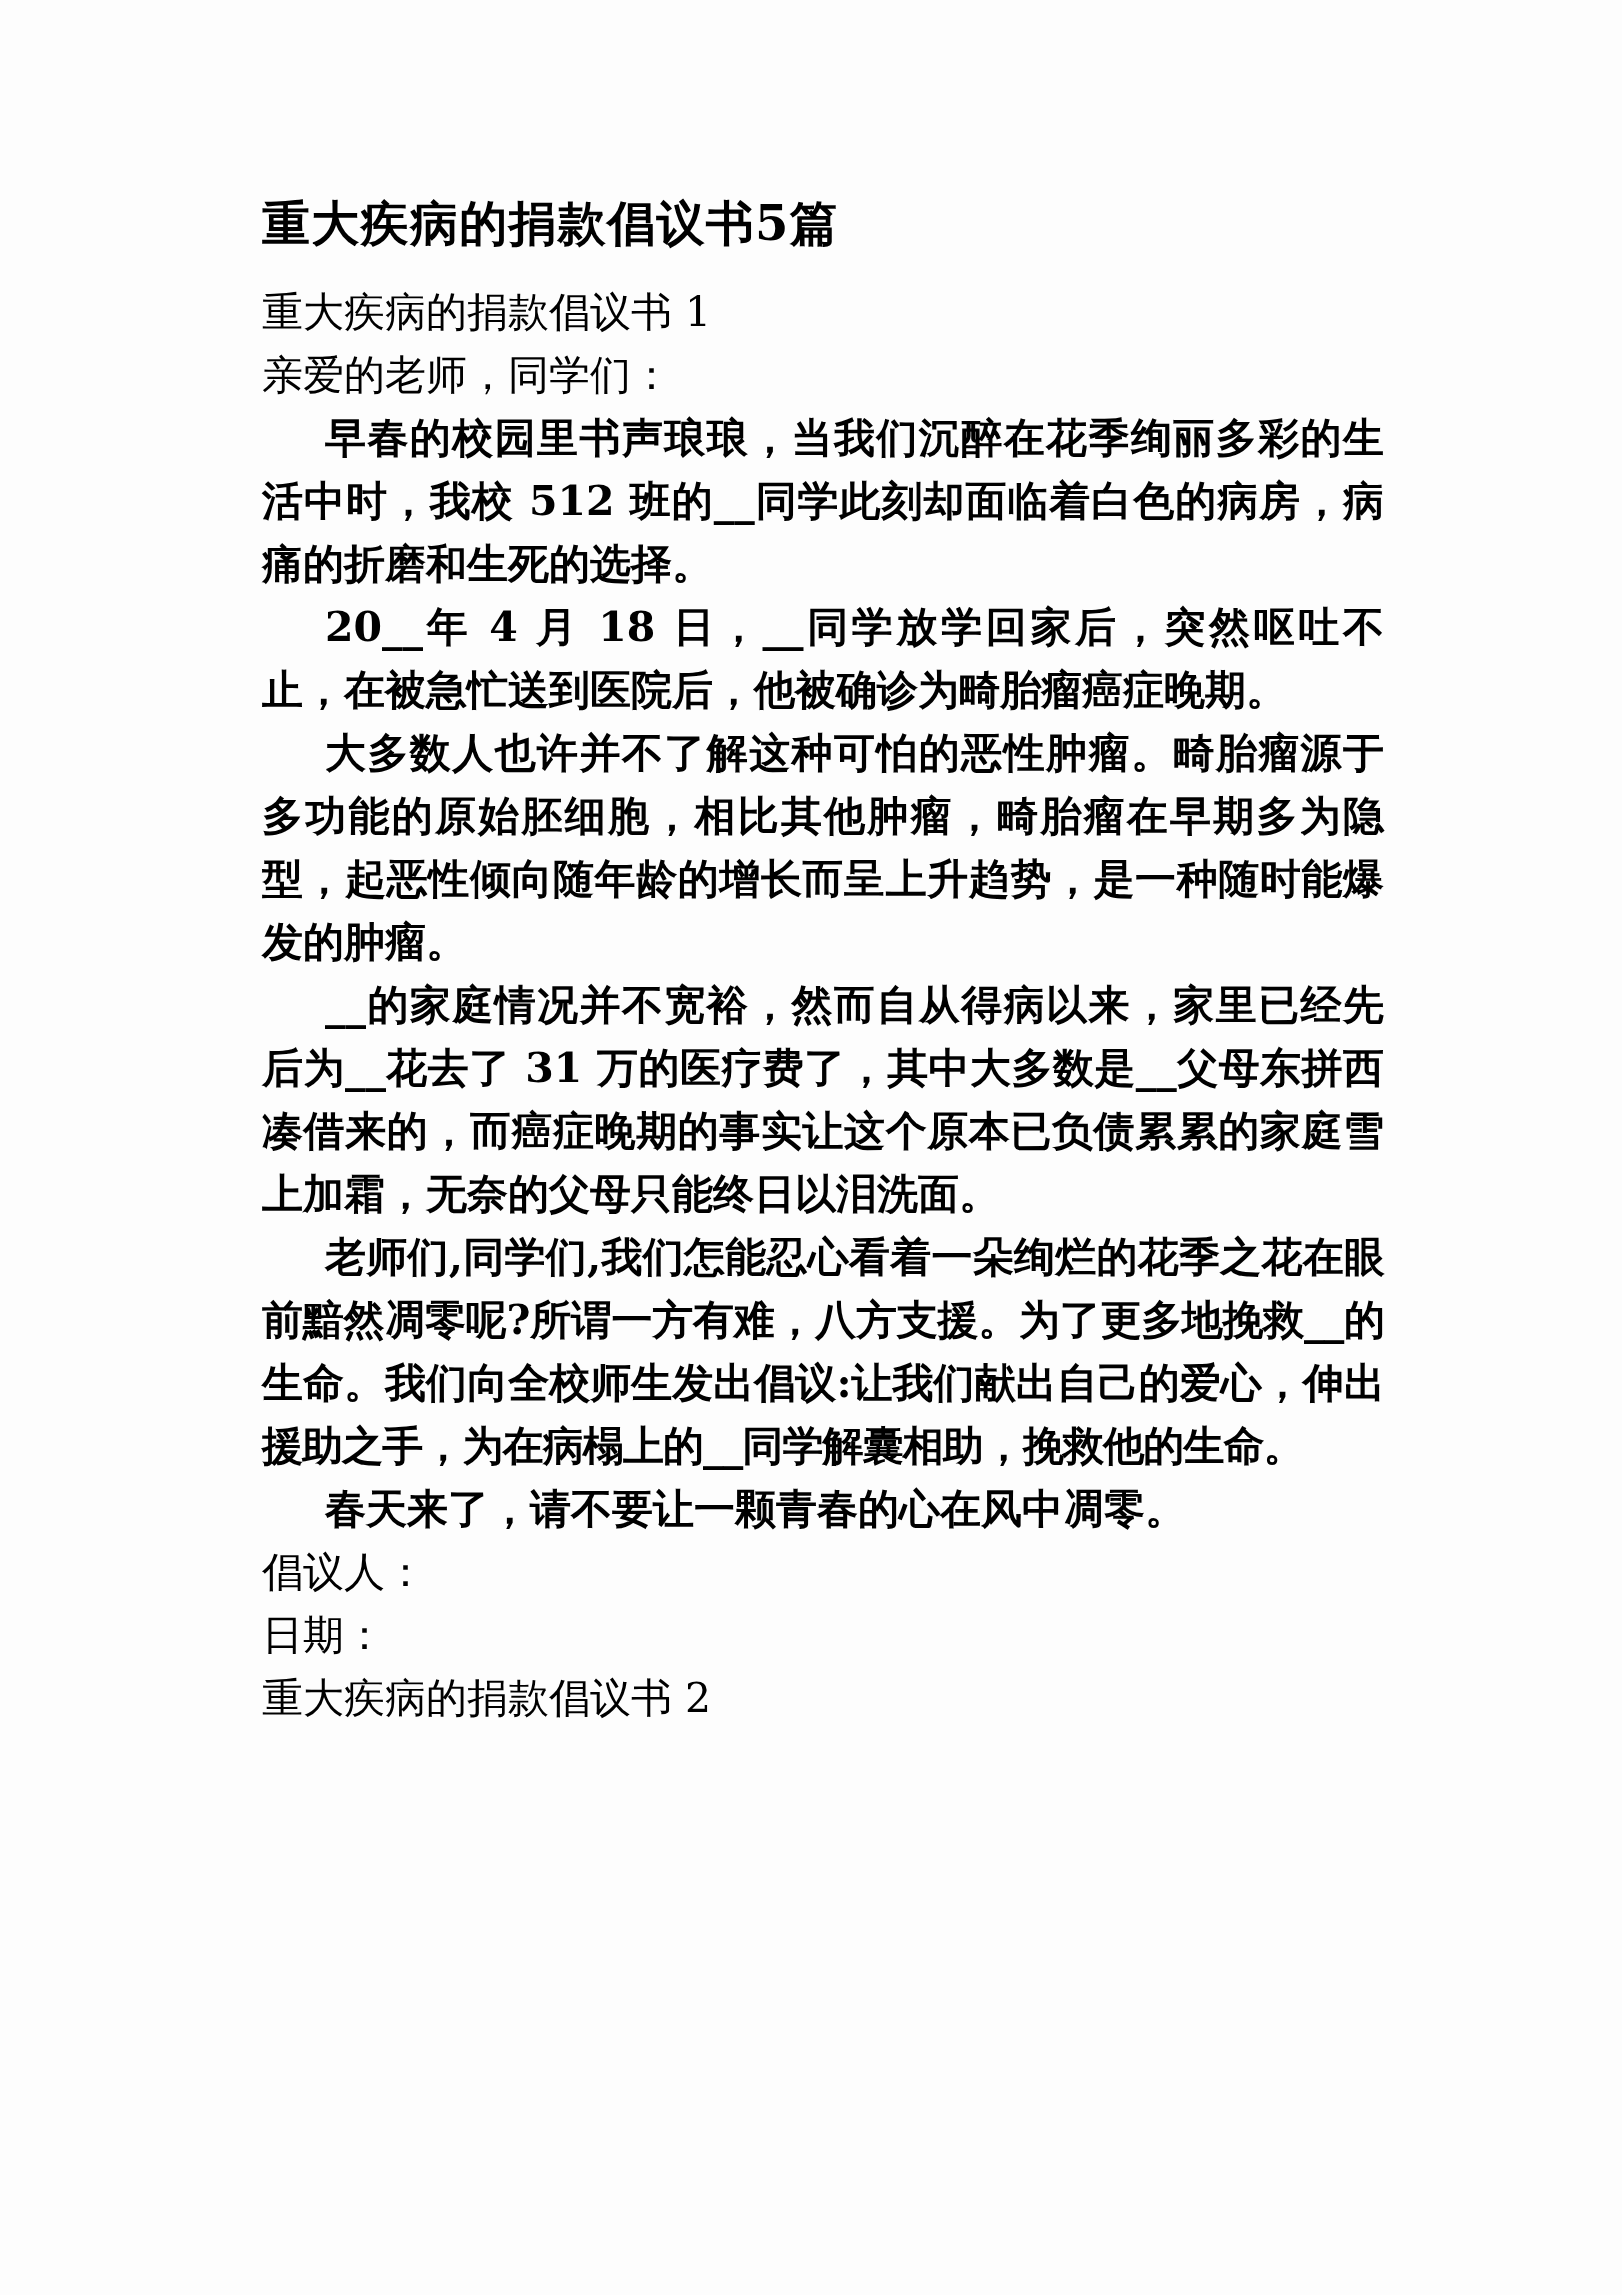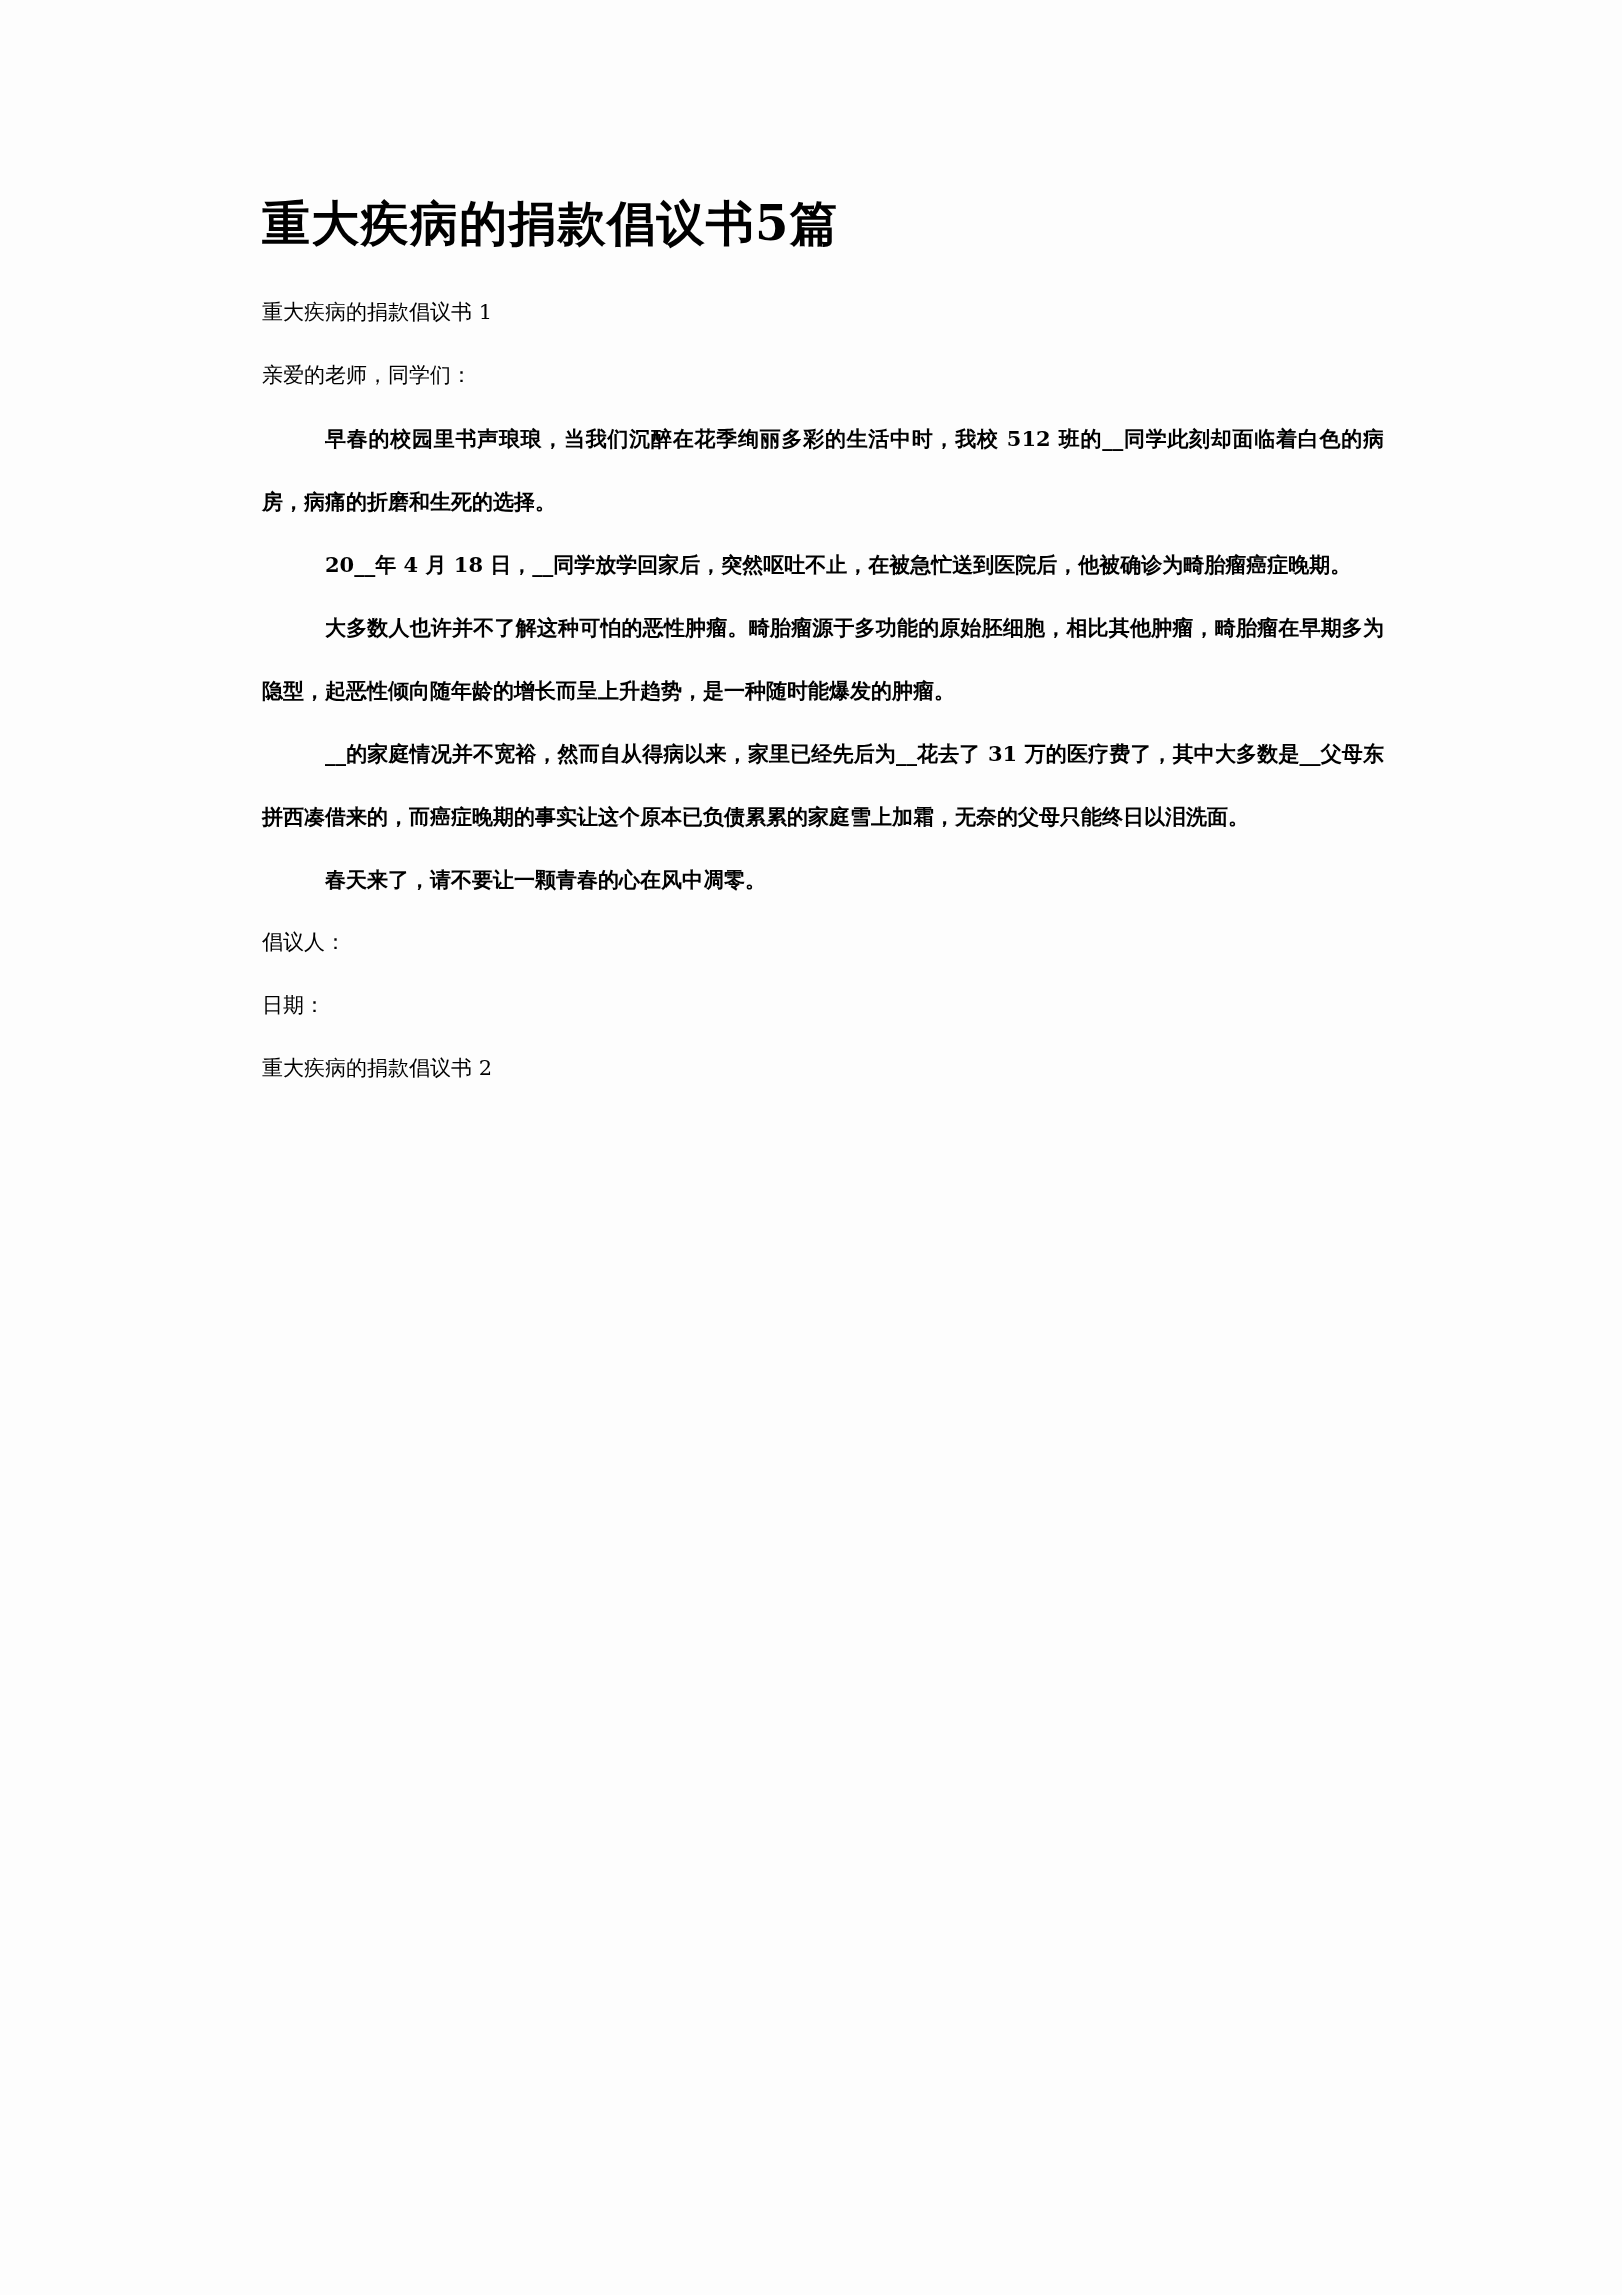--- a/index.html
+++ b/index.html
@@ -40,21 +40,21 @@
     padding-top: 196px;
     letter-spacing: 1.3px;
     font-family: "DejaVu Serif", "Liberation Serif", serif;
   }
 
   .body-block {
     margin-top: 30px;
   }
 
   p.para {
-    font-size: 21px;
+    font-size: 41px;
     line-height: 63px;
     margin: 0 0 0 0;
     text-align: justify;
     text-justify: inter-ideograph;
     text-indent: 0;
     letter-spacing: 0px;
     word-break: break-all;
   }
 
   p.indent {
@@ -86,20 +86,21 @@
 
       <p class="para indent">早春的校园里书声琅琅，当我们沉醉在花季绚丽多彩的生活中时，我校 512 班的__同学此刻却面临着白色的病房，病痛的折磨和生死的选择。</p>
 
       <p class="para indent">20__年 4 月 18 日，__同学放学回家后，突然呕吐不止，在被急忙送到医院后，他被确诊为畸胎瘤癌症晚期。</p>
 
       <p class="para indent">大多数人也许并不了解这种可怕的恶性肿瘤。畸胎瘤源于多功能的原始胚细胞，相比其他肿瘤，畸胎瘤在早期多为隐型，起恶性倾向随年龄的增长而呈上升趋势，是一种随时能爆发的肿瘤。</p>
 
 
       <p class="para indent">__的家庭情况并不宽裕，然而自从得病以来，家里已经先后为__花去了 31 万的医疗费了，其中大多数是__父母东拼西凑借来的，而癌症晚期的事实让这个原本已负债累累的家庭雪上加霜，无奈的父母只能终日以泪洗面。</p>
 
+      <p class="para indent tight">老师们,同学们,我们怎能忍心看着一朵绚烂的花季之花在眼前黯然凋零呢?所谓一方有难，八方支援。为了更多地挽救__的生命。我们向全校师生发出倡议:让我们献出自己的爱心，伸出援助之手，为在病榻上的__同学解囊相助，挽救他的生命。</p>
 
       <p class="para indent">春天来了，请不要让一颗青春的心在风中凋零。</p>
 
       <p class="para noindent">倡议人：</p>
 
       <p class="para noindent">日期：</p>
 
       <p class="para noindent">重大疾病的捐款倡议书 2</p>
 
 

